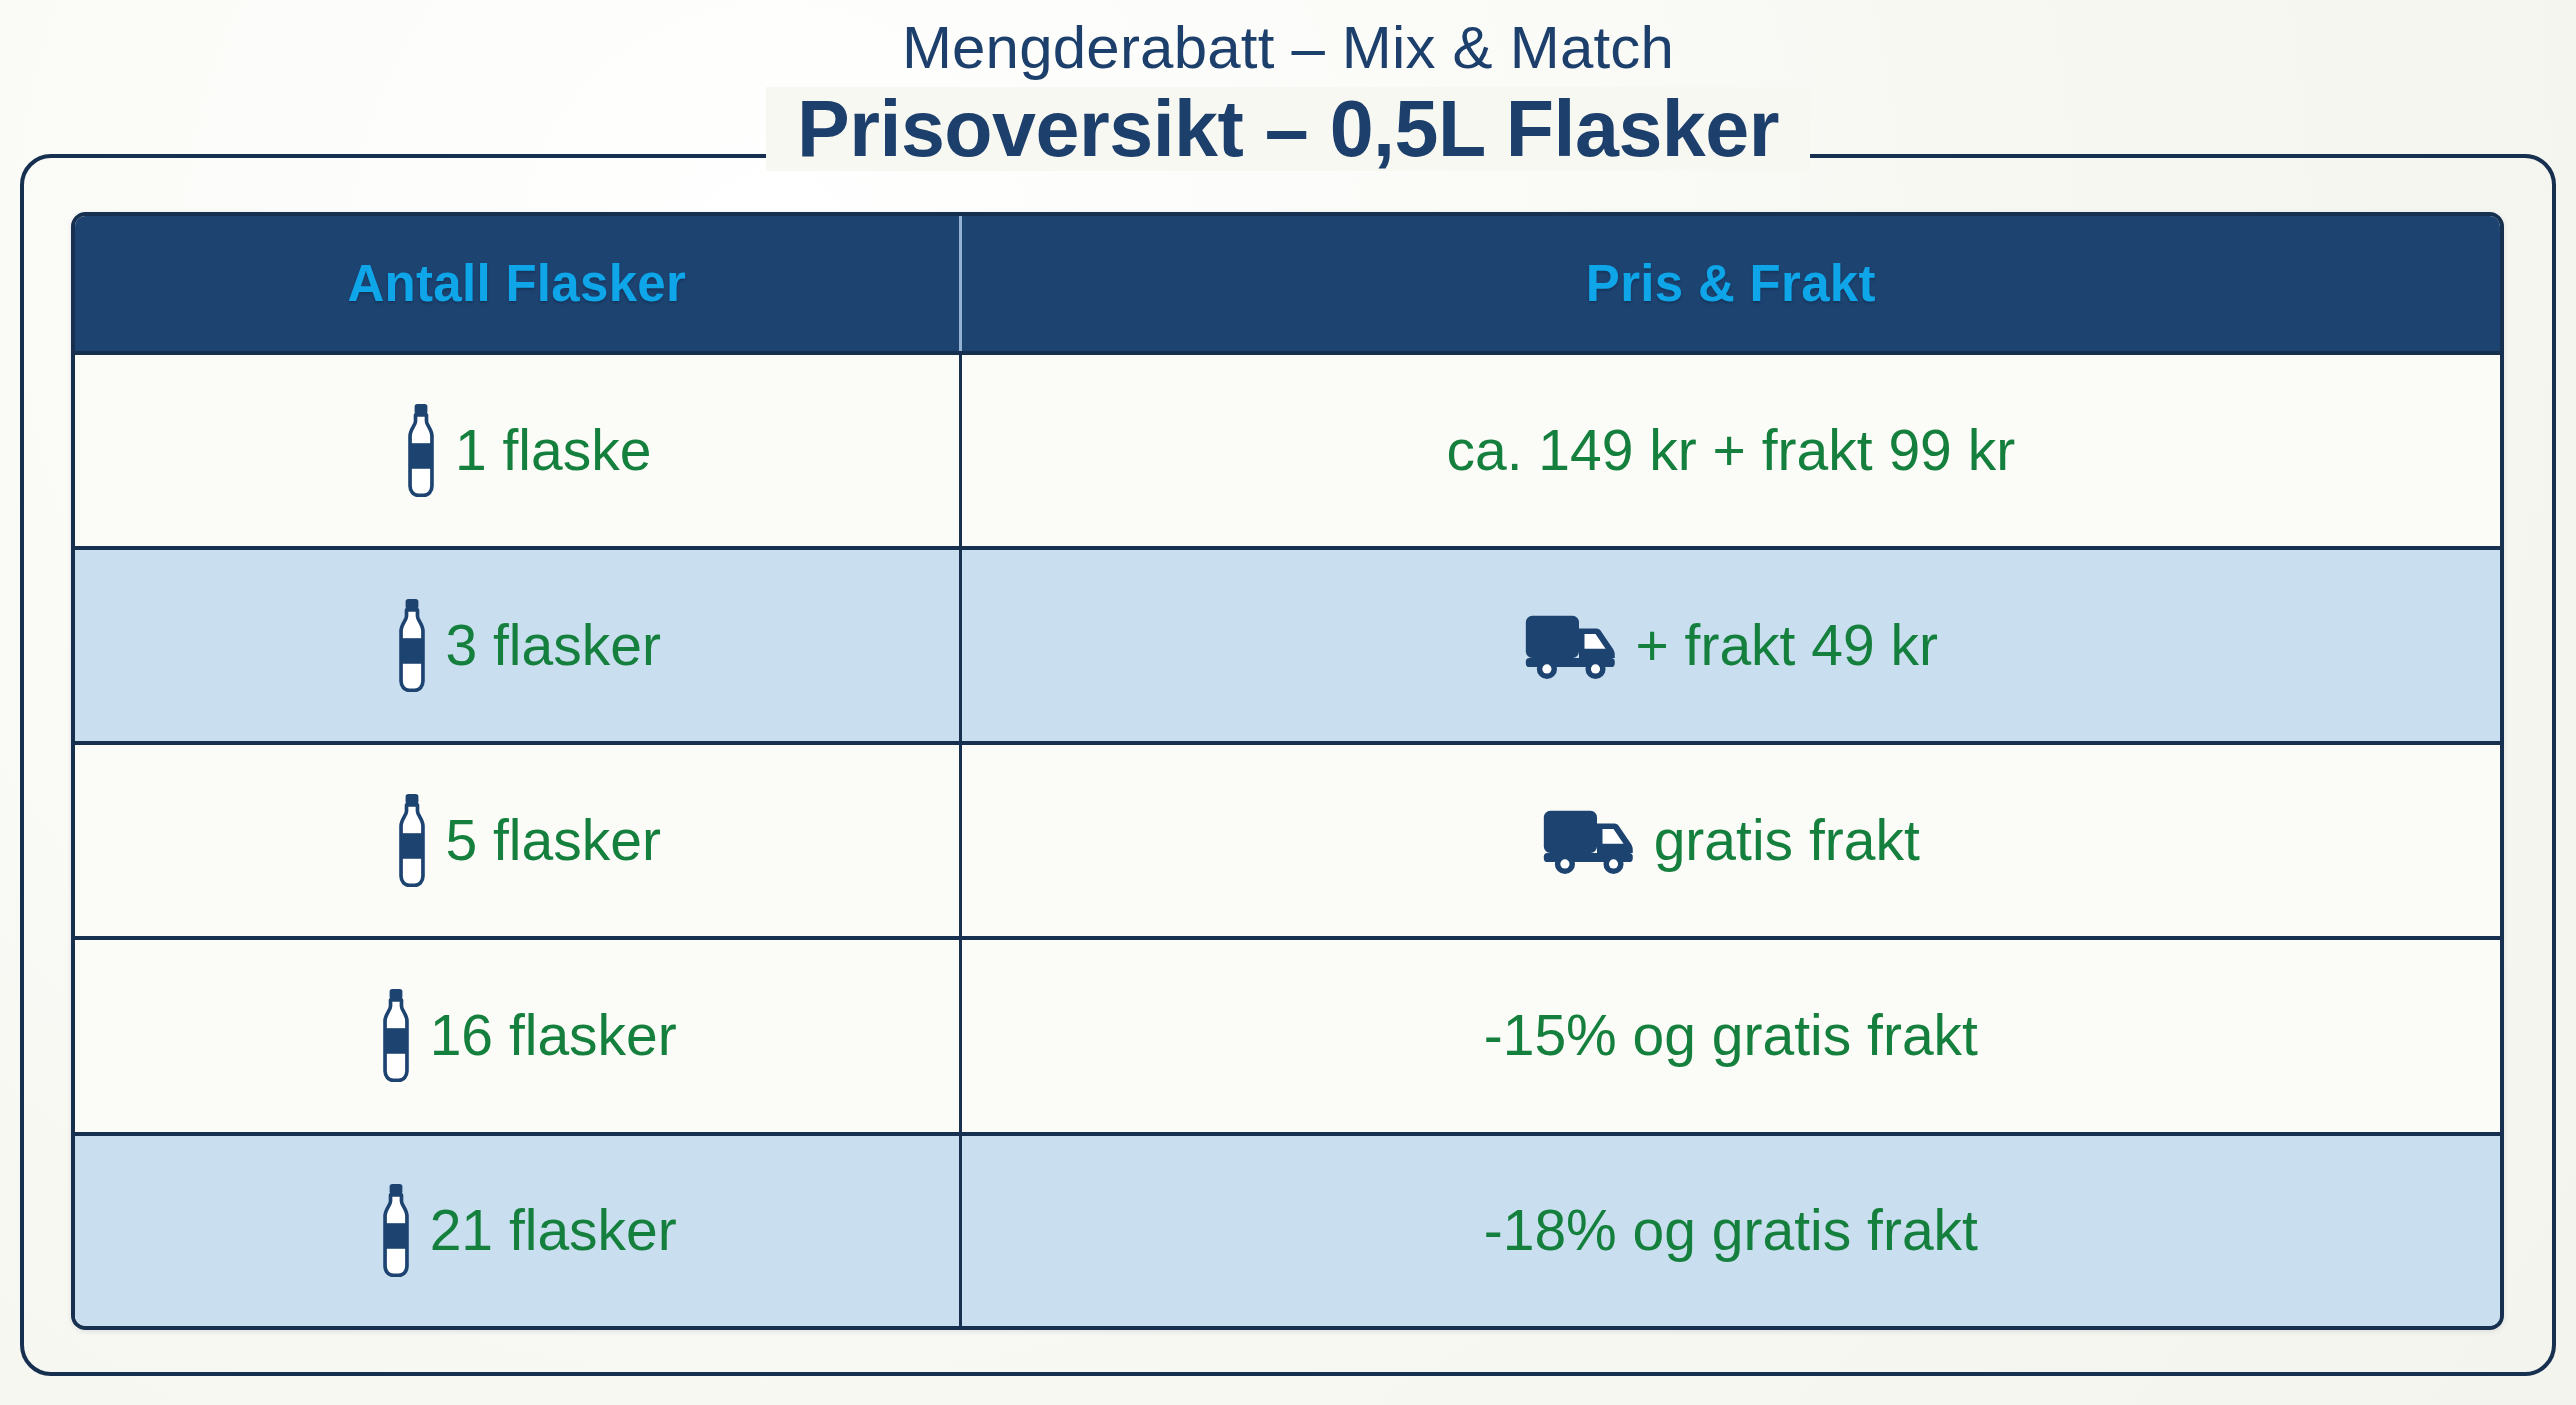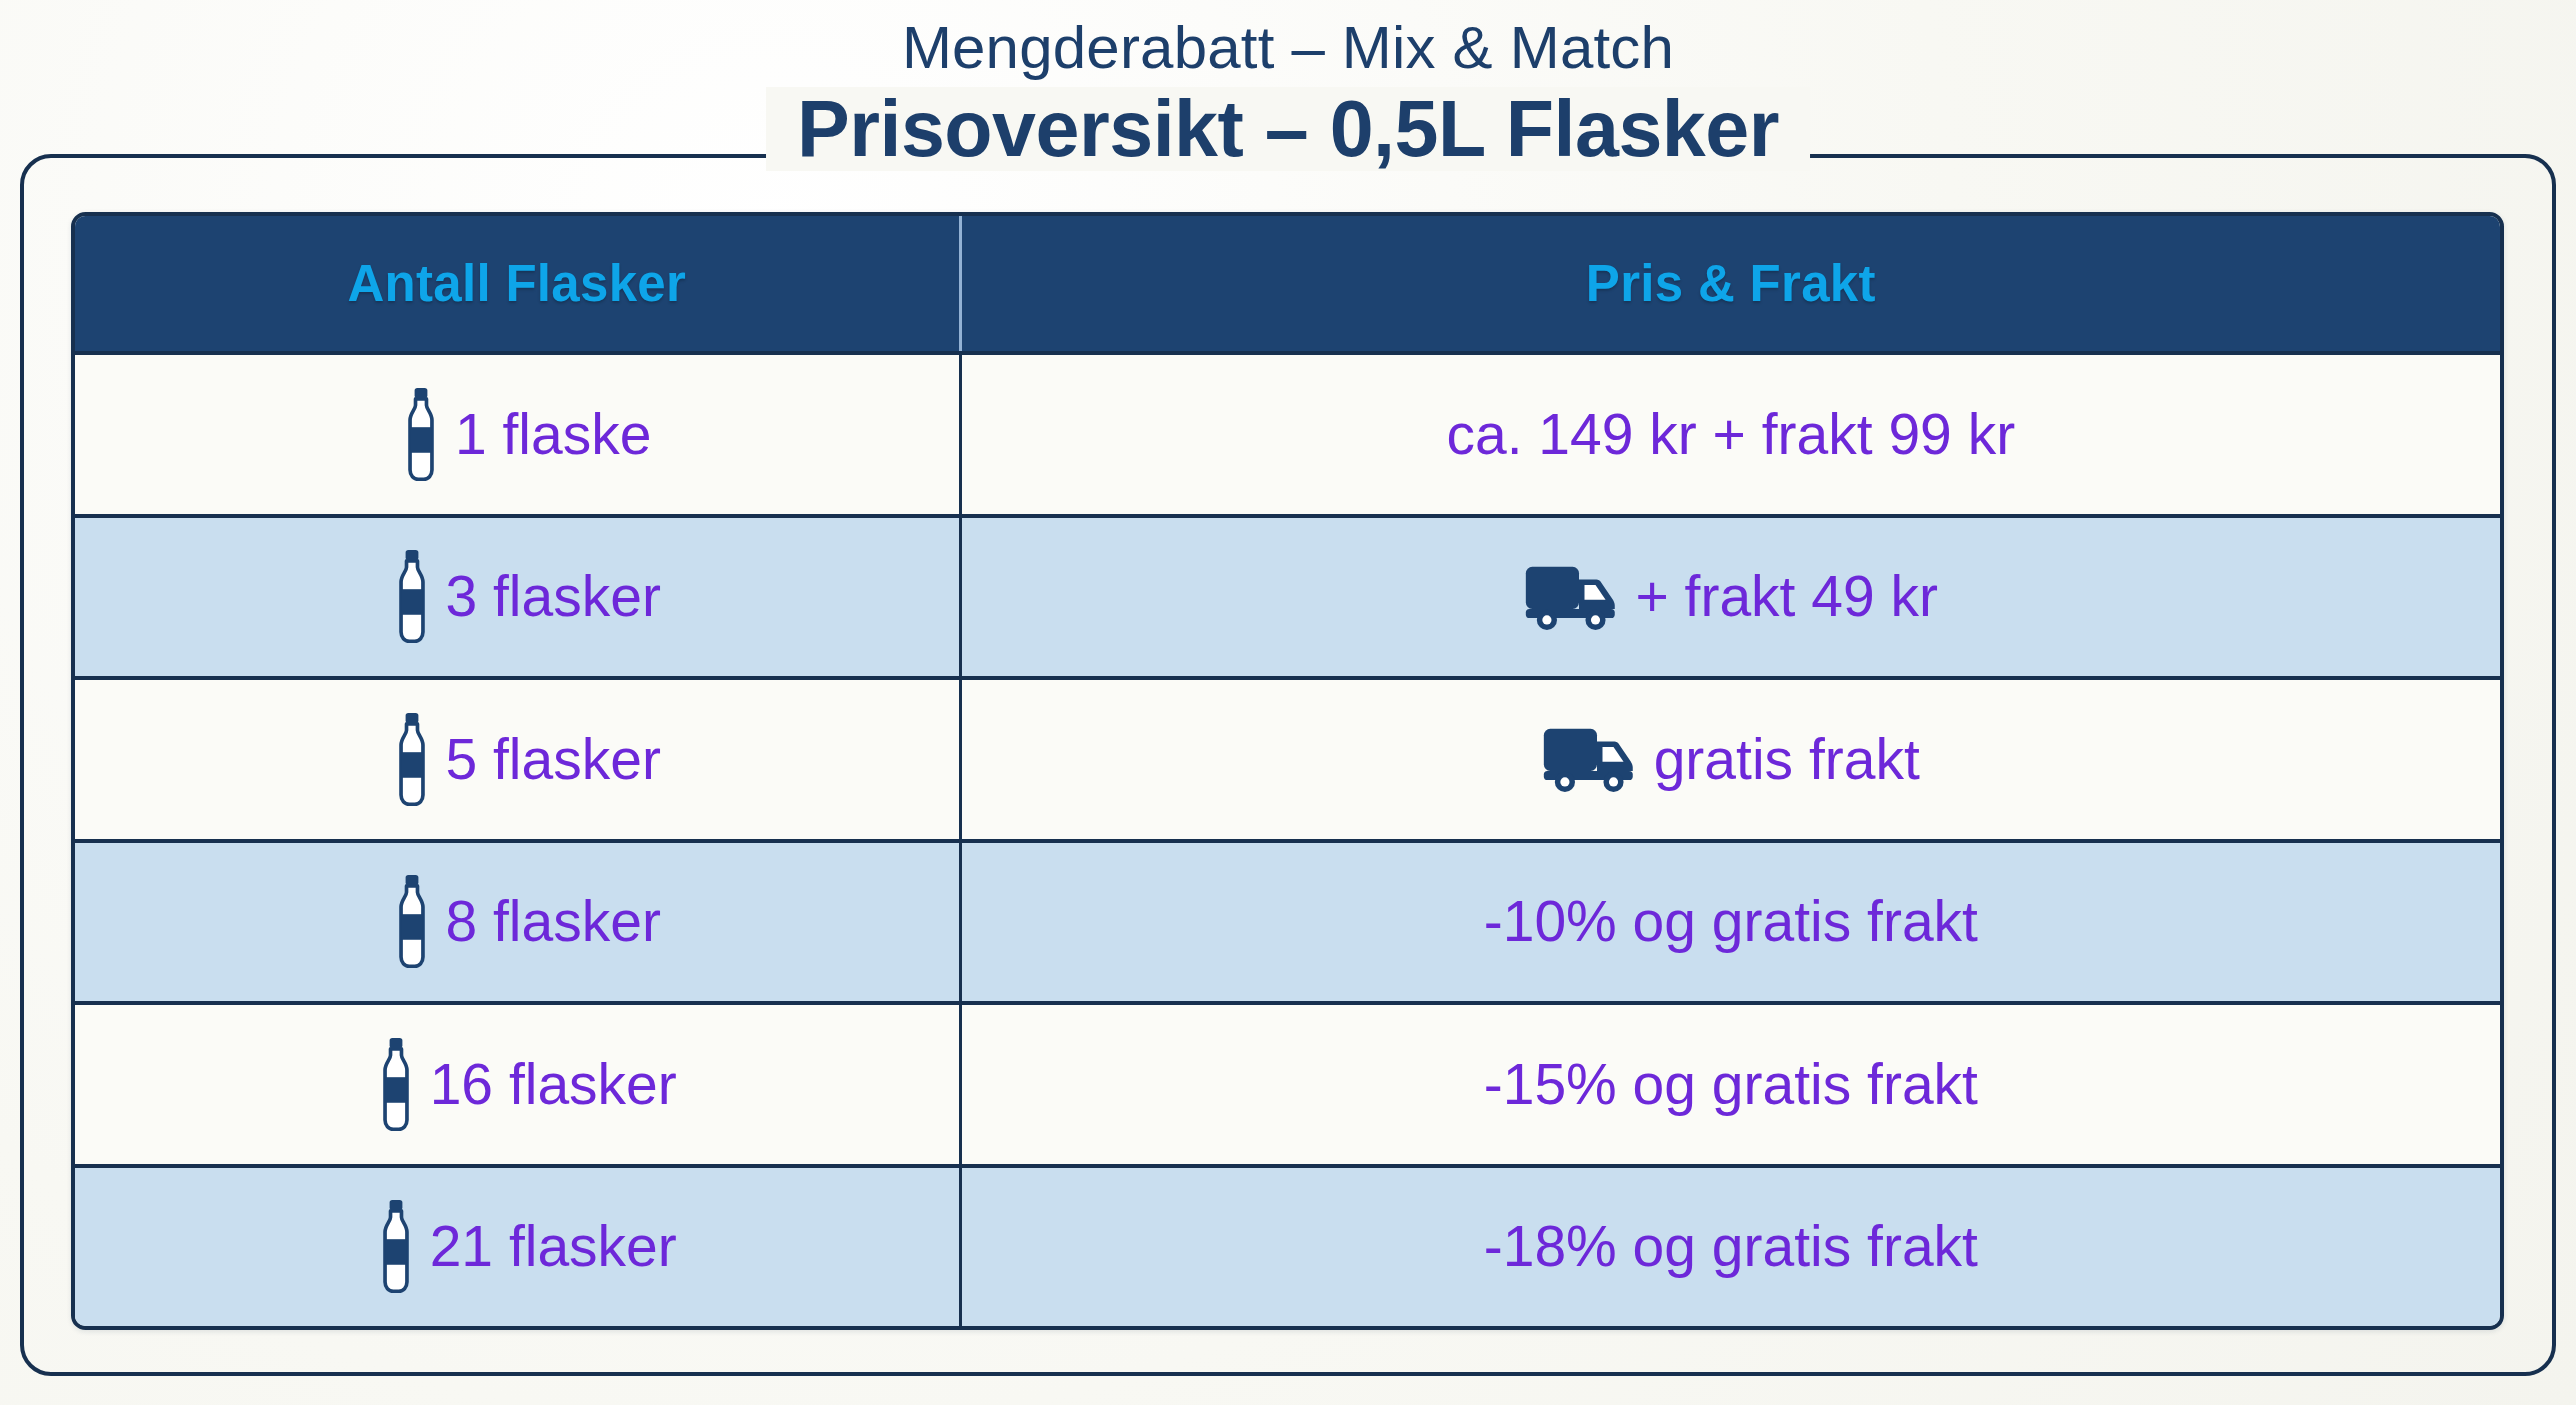--- a/index.html
+++ b/index.html
@@ -101,21 +101,21 @@
     text-shadow:0 1.8px 2.7px rgba(0,0,0,.22);
   }
   thead th.first{border-right:3.7px solid #93b2d4;}
 
   tbody tr{height:auto;}
   tbody td{
     border-top:4.6px solid #17304f;
     padding:0 17px;
     vertical-align:middle;
     height:142px;
-    color:#6d28d9;
+    color:#15803d;
     font-size:57px;
     font-weight:400;
   }
   tbody td.left{
     border-right:3.7px solid #17304f;
     text-align:center;
     padding-left:35px;
   }
   tbody td.right{text-align:center;}
 
@@ -224,37 +224,20 @@
     <rect x="2" y="50" width="97" height="10" rx="4" fill="#1d4371"></rect>
     <circle cx="25" cy="62" r="11" fill="#1d4371"></circle>
     <circle cx="25" cy="62" r="5" fill="#ffffff"></circle>
     <circle cx="78" cy="62" r="11" fill="#1d4371"></circle>
     <circle cx="78" cy="62" r="5" fill="#ffffff"></circle>
   </svg>
 <span class="lbl">gratis frakt</span>
               </div>
             </td>
           </tr>
-          <tr class="even">
-            <td class="left">
-              <div class="cellflex">
-  <svg class="bottle" width="42" height="95" viewBox="0 0 46 104" aria-hidden="true">
-    <rect x="16" y="1" width="14" height="11" rx="3" fill="#1d4371"></rect>
-    <path d="M17 13 h12 v7 c0 4 6 9 6 16 v55 c0 6 -4 10 -9 10 h-6 c-5 0 -9 -4 -9 -10 v-55 c0 -7 6 -12 6 -16 z" fill="#ffffff" stroke="#1d4371" stroke-width="4" stroke-linejoin="round"></path>
-    <rect x="11" y="44" width="24" height="28" fill="#1d4371"></rect>
-  </svg>
-<span class="lbl">8 flasker</span>
-              </div>
-            </td>
-            <td class="right">
-              <div class="cellflex">
-                <span class="lbl">-10% og gratis frakt</span>
-              </div>
-            </td>
-          </tr>
           <tr class="odd">
             <td class="left">
               <div class="cellflex">
   <svg class="bottle" width="42" height="95" viewBox="0 0 46 104" aria-hidden="true">
     <rect x="16" y="1" width="14" height="11" rx="3" fill="#1d4371"></rect>
     <path d="M17 13 h12 v7 c0 4 6 9 6 16 v55 c0 6 -4 10 -9 10 h-6 c-5 0 -9 -4 -9 -10 v-55 c0 -7 6 -12 6 -16 z" fill="#ffffff" stroke="#1d4371" stroke-width="4" stroke-linejoin="round"></path>
     <rect x="11" y="44" width="24" height="28" fill="#1d4371"></rect>
   </svg>
 <span class="lbl">16 flasker</span>
               </div>

